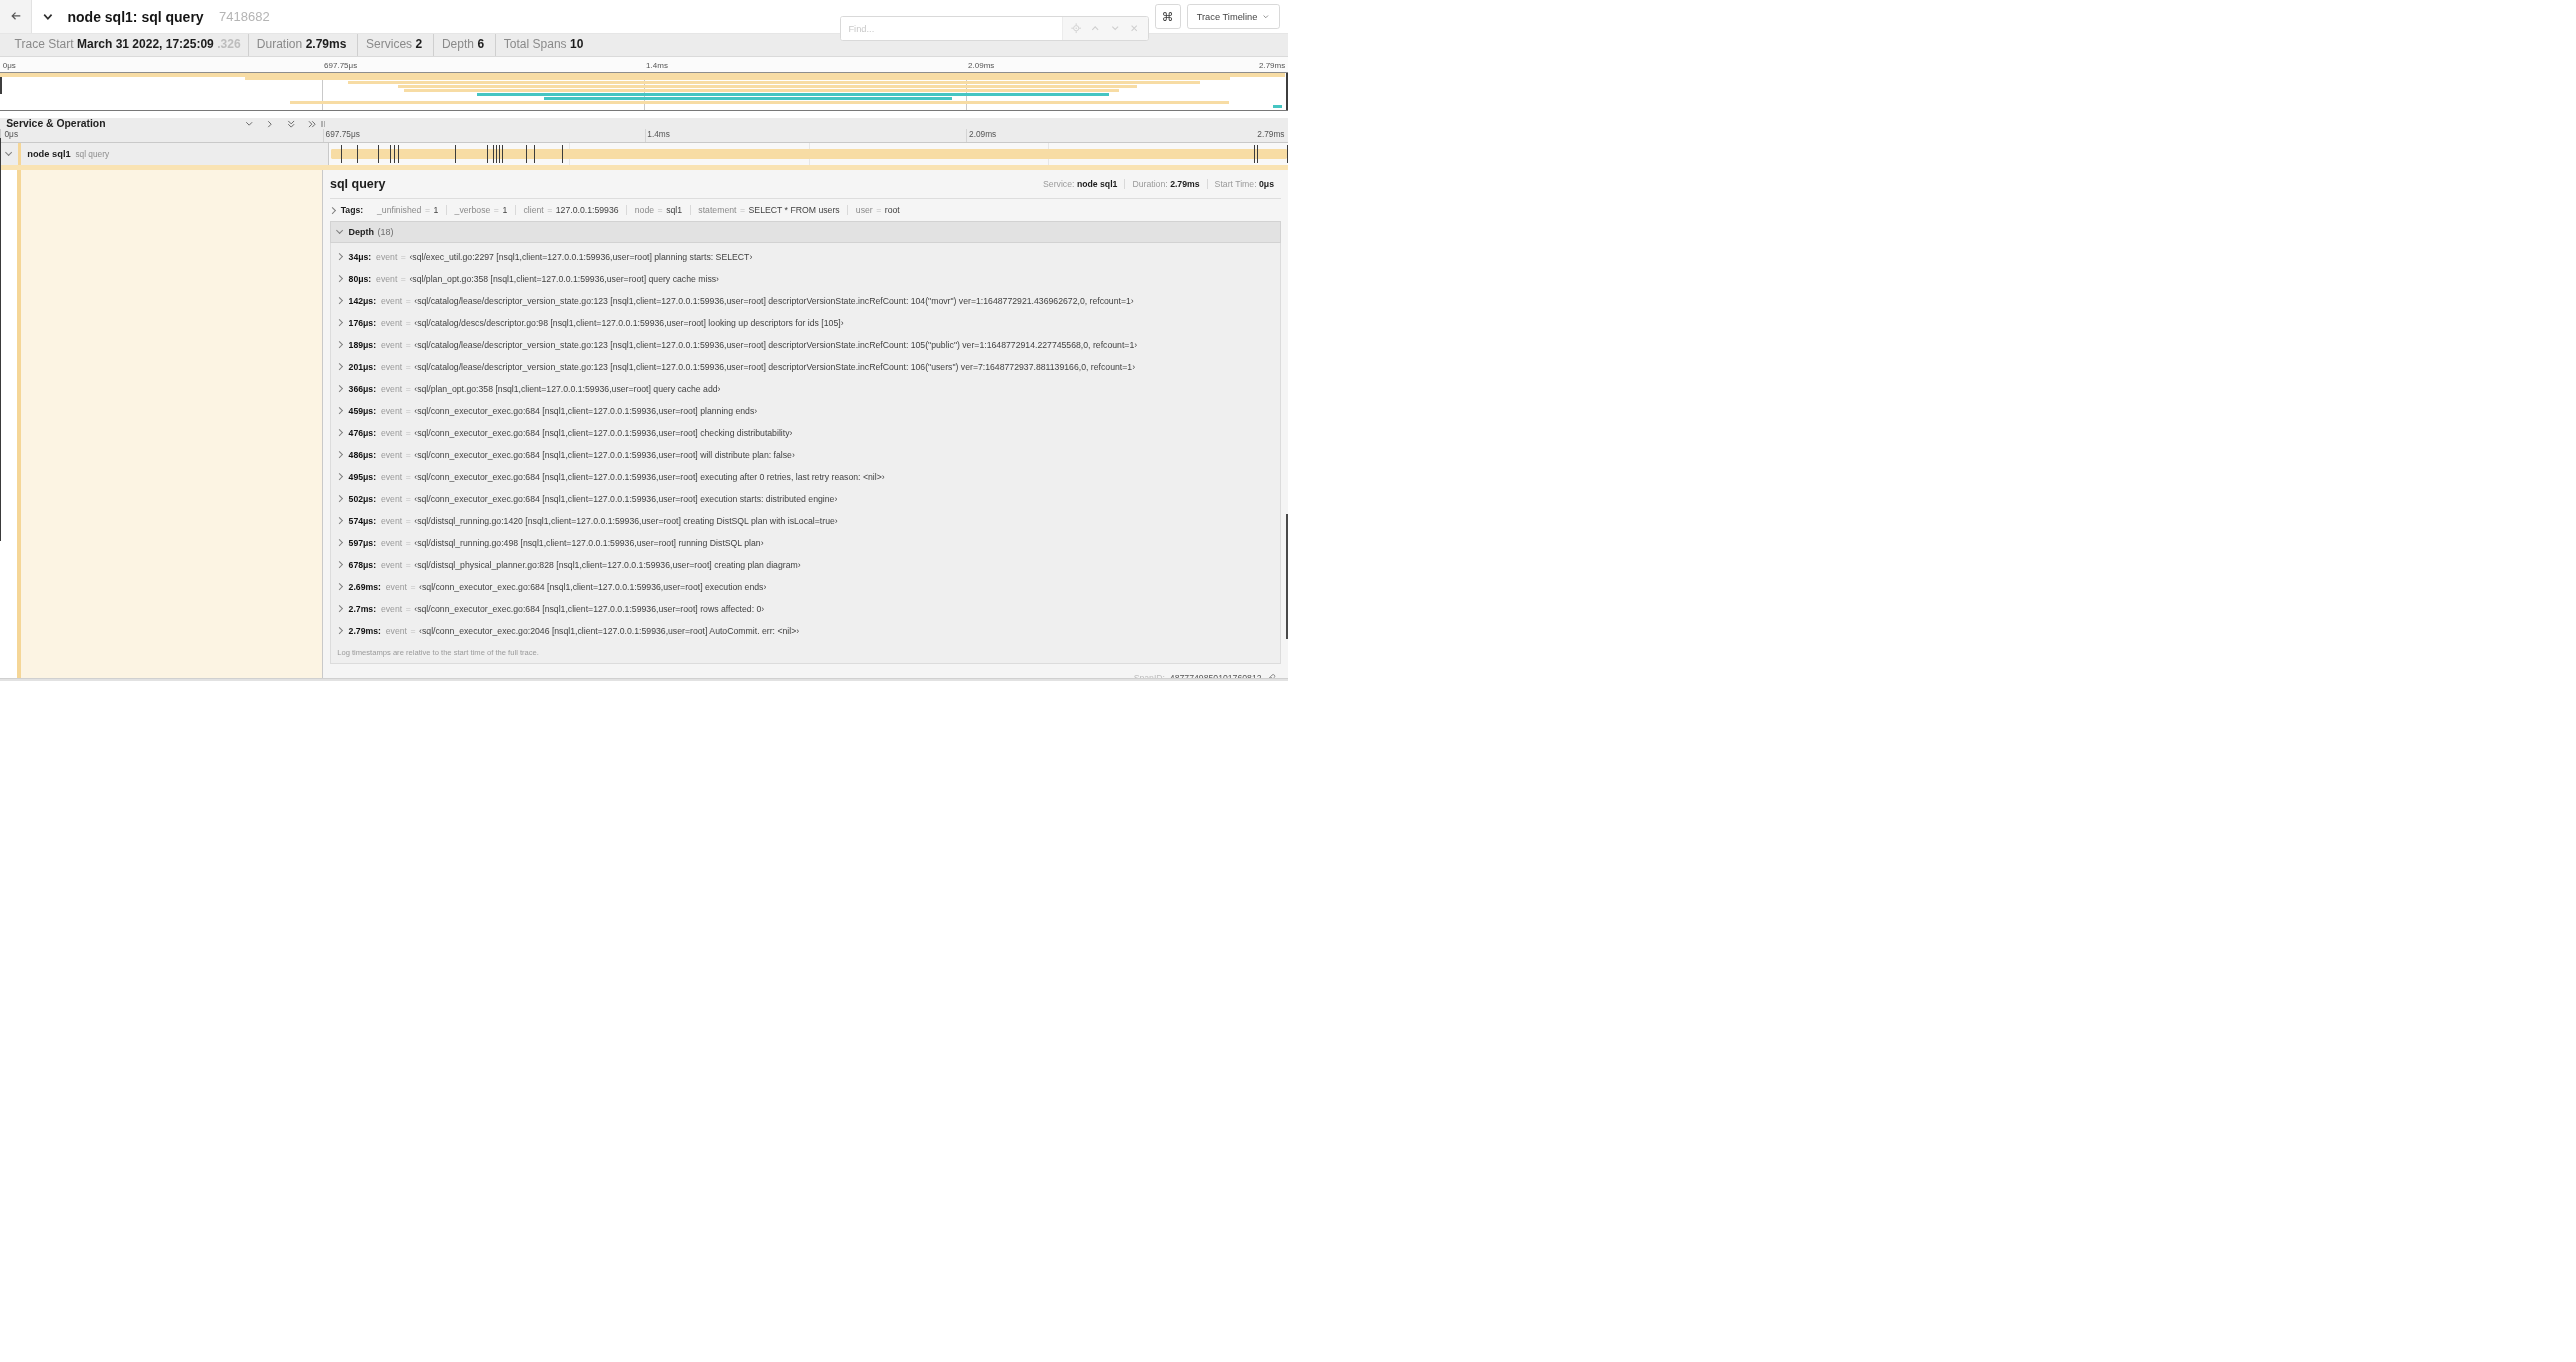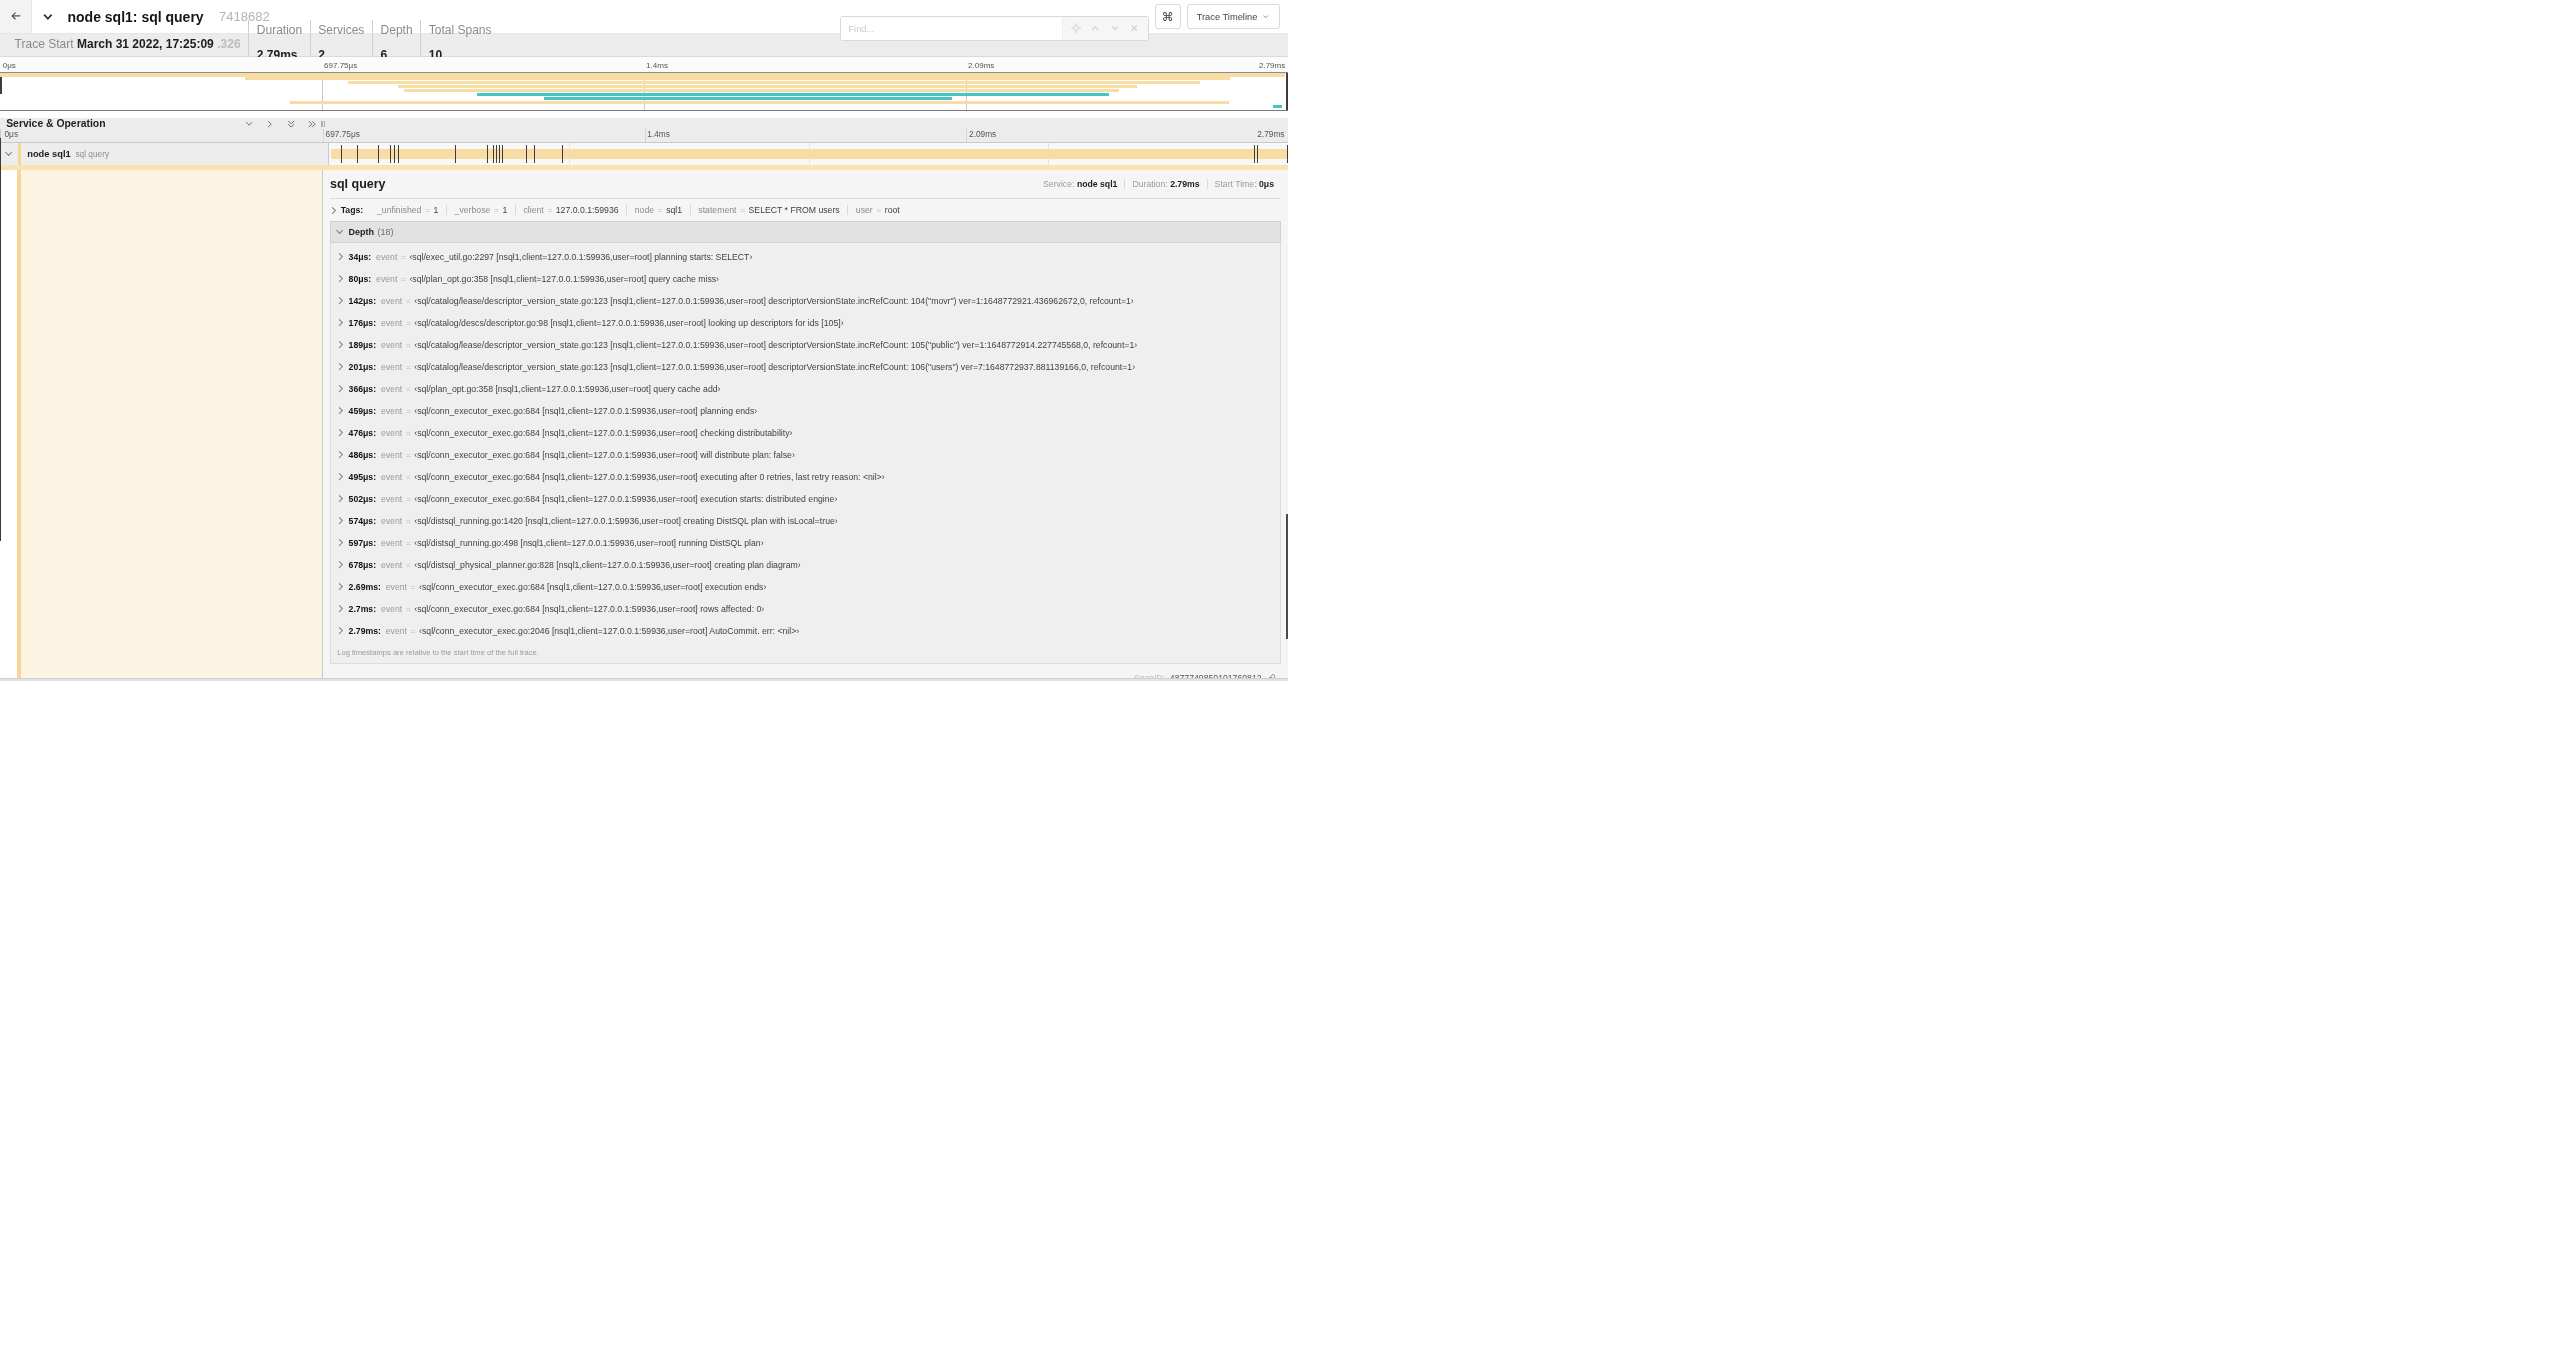--- a/index.html
+++ b/index.html
@@ -15,21 +15,21 @@
   .find-box{display:flex;align-items:stretch;height:23px;width:307px;border:0.7px solid #d9d9d9;border-radius:2.8px;overflow:hidden;background:#fff;margin-top:24px;}
   .find-input{border:none;outline:none;padding:0 7.6px;font-size:9.3px;flex:1;color:#555;background:#fff;min-width:0;}
   .find-input::placeholder{color:#c9c9c9;}
   .find-suffix{display:flex;align-items:center;gap:9px;padding:0 8.3px;background:#f6f6f6;border-left:0.7px solid #ececec;}
   .kbd-btn{height:23px;width:23.5px;border:0.7px solid #d9d9d9;border-radius:2.8px;background:#fff;display:flex;align-items:center;justify-content:center;font-size:11.8px;color:#3a3a3a;cursor:pointer;}
   .view-btn{height:23px;border:0.7px solid #d9d9d9;border-radius:2.8px;background:#fff;display:flex;align-items:center;gap:4.8px;padding:0 9px;font-size:9.3px;color:#444;cursor:pointer;white-space:nowrap;}
 
   
   .infobar{height:21.5px;background:#ececec;border-bottom:0.7px solid #dadada;display:flex;align-items:center;padding-left:7px;font-size:12px;color:#8a8a8a;}
   .info-item{display:flex;align-items:baseline;gap:3.5px;padding:0 7.6px;line-height:21.5px;}
-  .info-item + .info-item{border-left:0.7px solid #cfcfcf;flex-direction:column;}
+  .info-item + .info-item{border-left:0.7px solid #cfcfcf;}
   .info-value{color:#1d1d1d;font-weight:700;text-align:center;}
   .info-suffix{color:#bdbdbd;font-weight:700;}
 
   
   .minimap{position:relative;background:#fbfbfb;}
   .mm-labels{position:relative;height:15.2px;font-size:8px;color:#555;}
   .mm-label{position:absolute;bottom:2.1px;white-space:nowrap;}
   .mm-canvas{position:relative;height:37px;background:#fff;border-top:0.7px solid #8d8d8d;border-bottom:1.4px solid #787878;overflow:hidden;}
   .mm-grid{position:absolute;top:0;bottom:0;width:0.7px;background:#c9c9c9;}
   .mm-span{position:absolute;height:3.2px;}

